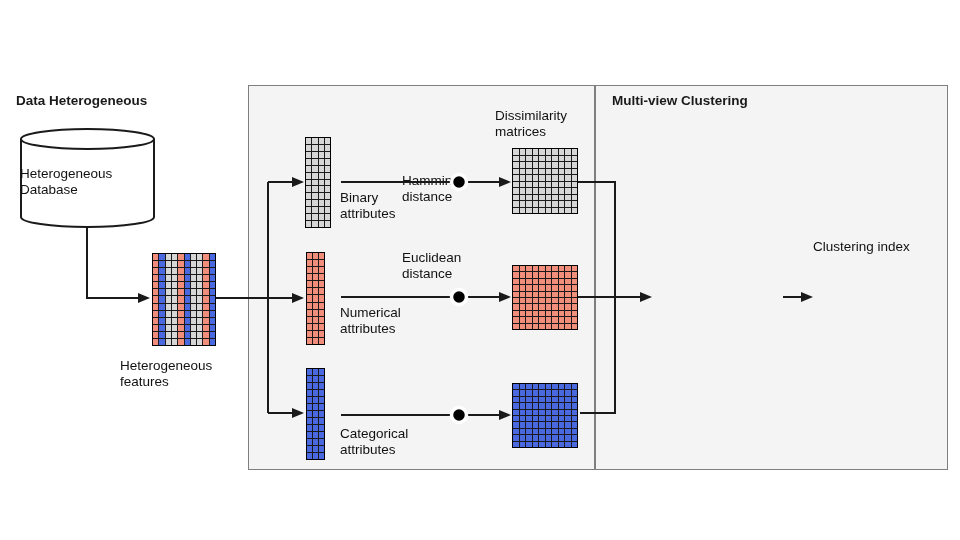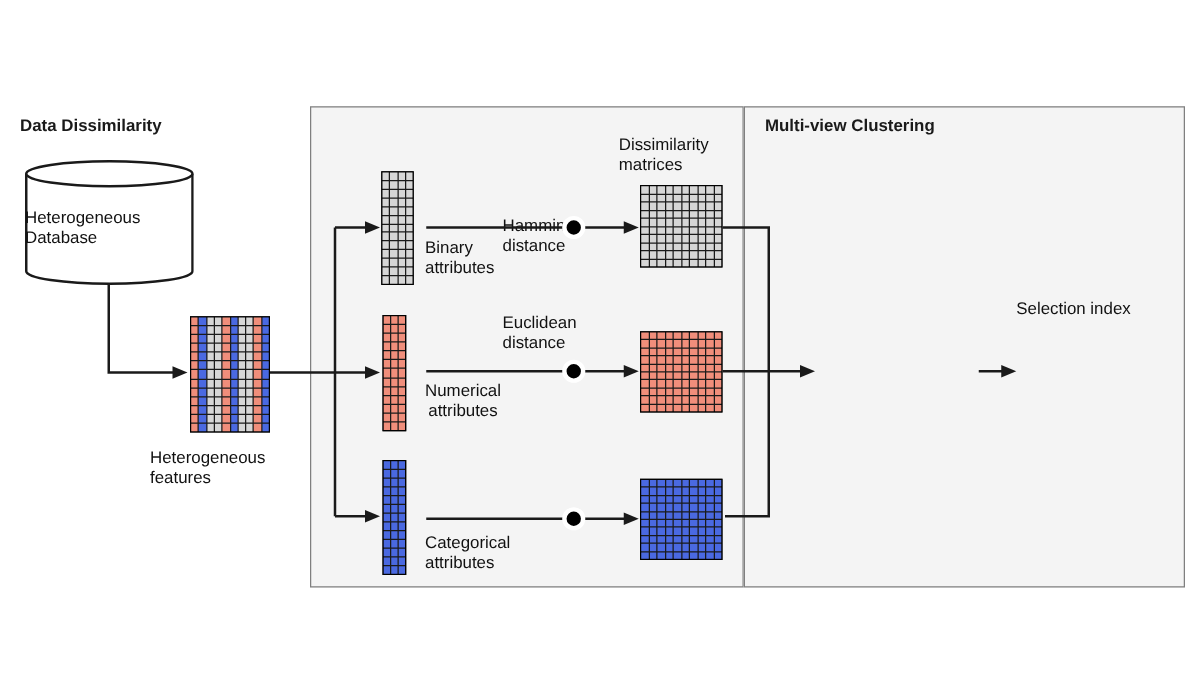--- a/index.html
+++ b/index.html
@@ -34,21 +34,21 @@
   .cyl { position:absolute; z-index:2; }
 </style>
 </head>
 <body>
 
 <div class="canvas">
 
   <div class="panel" style="left:248px; top:85px; width:347px; height:385px;"></div>
   <div class="panel" style="left:595px; top:85px; width:353px; height:385px;"></div>
 
-  <div class="hdr" style="left:16px; top:93px;">Data Dissimilarity</div>
+  <div class="hdr" style="left:16px; top:93px;">Data Heterogeneous</div>
   <div class="hdr" style="left:612px; top:93px;">Multi-view Clustering</div>
 
   <svg class="cyl" style="left:20px; top:128px;" width="135" height="100" viewBox="0 0 135 100">
     <path d="M1,11 v78 a66.5,10 0 0 0 133,0 v-78" fill="#ffffff" stroke="#1a1a1a" stroke-width="2"></path>
     <ellipse cx="67.5" cy="11" rx="66.5" ry="10" fill="#ffffff" stroke="#1a1a1a" stroke-width="2"></ellipse>
   </svg>
   <div class="lbl center" style="left:20px; top:166px; width:135px;">Heterogeneous
 Database</div>
 
   <div class="matrix" style="left: 152px; top: 253px; width: 64px; height: 93px; grid-template-columns: repeat(10, 1fr); grid-template-rows: repeat(13, 1fr);">
@@ -383,21 +383,21 @@
       <div style="background: rgb(240, 142, 123);"></div>
       <div style="background: rgb(240, 142, 123);"></div>
       <div style="background: rgb(240, 142, 123);"></div>
       <div style="background: rgb(240, 142, 123);"></div>
       <div style="background: rgb(240, 142, 123);"></div>
       <div style="background: rgb(240, 142, 123);"></div>
       <div style="background: rgb(240, 142, 123);"></div>
       <div style="background: rgb(240, 142, 123);"></div>
       <div style="background: rgb(240, 142, 123);"></div>
     </div>
-  <div class="lbl" style="left:340px; top:305px;text-align:center;">Numerical
+  <div class="lbl" style="left:340px; top:305px;">Numerical
 attributes</div>
   <div class="lbl center" style="left:402px; top:250px; width:120px;">Euclidean
 distance</div>
   <div class="matrix" style="left: 512px; top: 265px; width: 66px; height: 65px; grid-template-columns: repeat(10, 1fr); grid-template-rows: repeat(10, 1fr);">
       <div style="background: rgb(240, 142, 123);"></div>
       <div style="background: rgb(240, 142, 123);"></div>
       <div style="background: rgb(240, 142, 123);"></div>
       <div style="background: rgb(240, 142, 123);"></div>
       <div style="background: rgb(240, 142, 123);"></div>
       <div style="background: rgb(240, 142, 123);"></div>
@@ -636,21 +636,21 @@
       <div style="background: rgb(74, 105, 225);"></div>
       <div style="background: rgb(74, 105, 225);"></div>
       <div style="background: rgb(74, 105, 225);"></div>
       <div style="background: rgb(74, 105, 225);"></div>
       <div style="background: rgb(74, 105, 225);"></div>
       <div style="background: rgb(74, 105, 225);"></div>
       <div style="background: rgb(74, 105, 225);"></div>
       <div style="background: rgb(74, 105, 225);"></div>
     </div>
 
-  <div class="lbl center" style="left:813px; top:239px; width:130px;">Selection index</div>
+  <div class="lbl center" style="left:813px; top:239px; width:130px;">Clustering index</div>
 
   <svg class="connector-layer" width="960" height="540" viewBox="0 0 960 540">
     <g stroke="#1a1a1a" stroke-width="2" fill="none">
       <path d="M87,227 V298 H140"></path>
       <path d="M216,298 H268 M268,182 V413 M268,182 H294 M268,298 H294 M268,413 H294"></path>
       <path d="M341,182 H504"></path>
       <path d="M341,297 H504"></path>
       <path d="M341,415 H504"></path>
       <path d="M578,182 H615 V413 H580"></path>
       <path d="M578,297 H642"></path>

